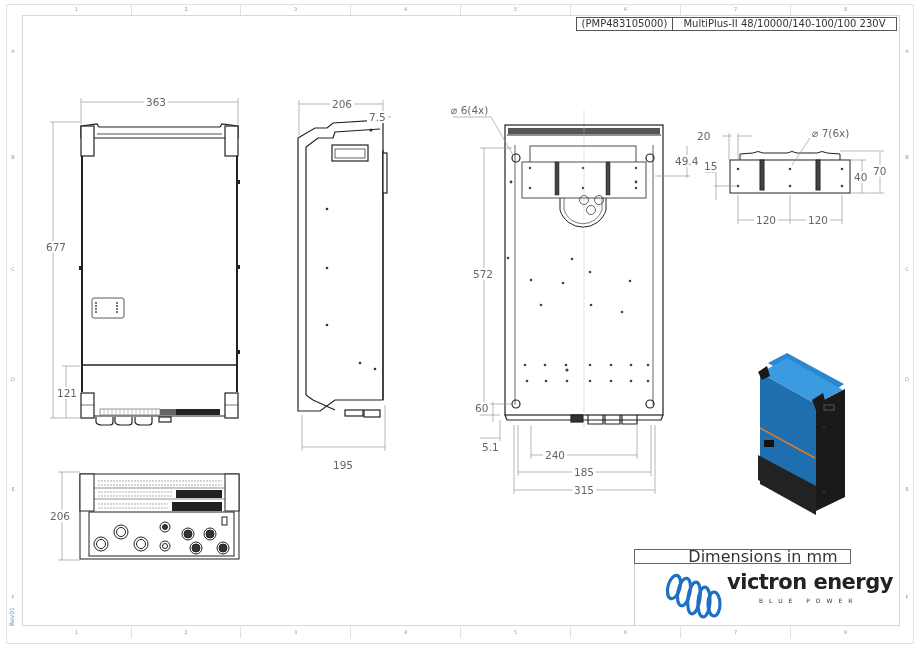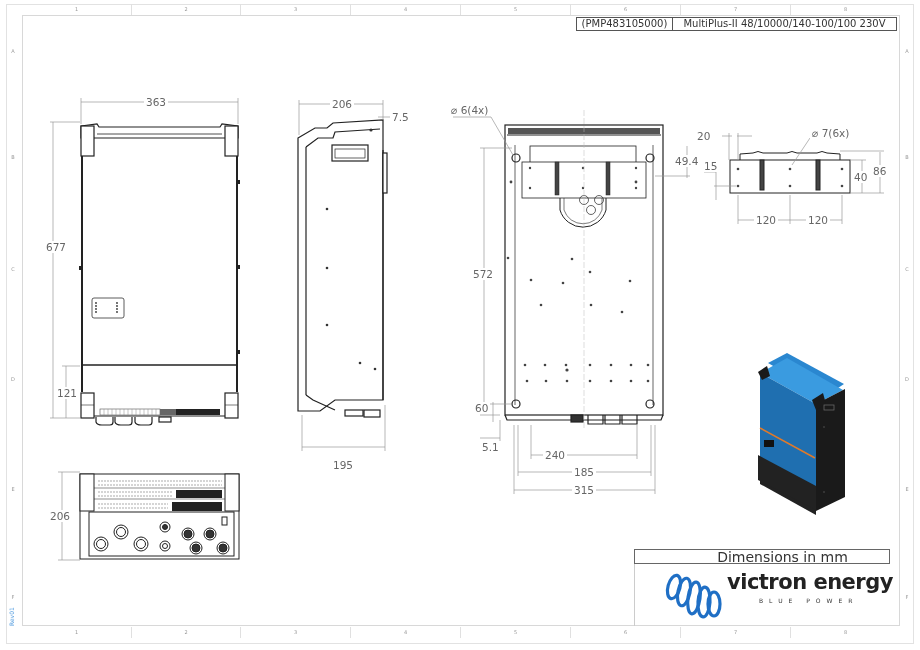--- a/index.html
+++ b/index.html
@@ -8,21 +8,21 @@
   .frame-outer{left:6px;top:4px;width:908px;height:640px;border:1px solid #e2e2e2;box-sizing:border-box;}
   .frame-inner{left:22px;top:15px;width:878px;height:611px;border:1px solid #d8d8d8;box-sizing:border-box;}
   .zone-lbl{font-size:5px;color:#999;text-align:center;}
   .zone-col{height:11px;line-height:11px;border-right:1px solid #e0e0e0;box-sizing:border-box;}
   .zone-row{width:14px;text-align:center;}
   .title-block{left:576px;top:17px;width:321px;border:1px solid #555;box-sizing:border-box;font-size:10px;color:#333;}
   .tb-row{display:flex;height:12px;line-height:12px;}
   .tb-row + .tb-row{border-top:5px solid #be185d;gap:28px;}
   .tb-cell{text-align:center;white-space:nowrap;overflow:hidden;}
   .dim{font-size:10.5px;color:#666;background:#fff;padding:0 2px;white-space:nowrap;}
-  .units-block{left:634px;top:549px;width:256px;height:15px;border:1px solid #666;box-sizing:border-box;font-size:14px;line-height:14px;text-align:center;color:#333;padding-left:41px;}
+  .units-block{left:634px;top:549px;width:217px;height:15px;border:1px solid #666;box-sizing:border-box;font-size:16px;line-height:14px;text-align:center;color:#333;padding-left:41px;}
   .units-frame{left:634px;top:549px;width:263px;height:77px;border-left:1px solid #ccc;box-sizing:border-box;}
   .logo-text{font-family:"DejaVu Sans",sans-serif;font-weight:bold;font-size:21px;color:#222;letter-spacing:-0.5px;}
   .logo-sub{font-size:6px;letter-spacing:6px;color:#333;}
   .rev{font-size:6px;color:#5aa0e0;transform:rotate(-90deg);transform-origin:left top;}
   svg{position:absolute;overflow:visible;}
 </style>
 </head>
 <body>
 
 <div class="abs frame-outer"></div>
@@ -177,21 +177,21 @@
     <line x1="299" y1="104" x2="383" y2="104"></line>
     <line x1="299" y1="100" x2="299" y2="135"></line>
       <line x1="383" y1="100" x2="383" y2="120"></line>
     <line x1="378" y1="117" x2="391" y2="117"></line>
     <line x1="302" y1="447" x2="385" y2="447"></line>
     <line x1="302" y1="415" x2="302" y2="451"></line>
       <line x1="385" y1="405" x2="385" y2="451"></line>
   </g>
 </svg>
 <div class="abs dim" style="left:330px;top:98px">206</div>
-<div class="abs dim" style="left:390px;top:111px">7.5</div>
+<div class="abs dim" style="left:367px;top:111px">7.5</div>
 <div class="abs dim" style="left:331px;top:459px">195</div>
 
 <svg style="left:0;top:0" width="920" height="650">
   <g stroke="#222" fill="none" stroke-width="1.2">
     <rect x="505" y="125" width="158" height="290" fill="#fff"></rect>
     <line x1="507" y1="135" x2="661" y2="135"></line>
     <line x1="515" y1="145" x2="515" y2="405" stroke-width="0.7"></line>
     <line x1="653" y1="145" x2="653" y2="405" stroke-width="0.7"></line>
     <rect x="530" y="146" width="106" height="18" fill="#fff" stroke-width="0.8"></rect>
     <rect x="522" y="162" width="124" height="36" fill="#fff" stroke-width="0.8"></rect>
@@ -314,21 +314,21 @@
     <line x1="738" y1="220" x2="842" y2="220"></line>
     <line x1="738" y1="195" x2="738" y2="224"></line>
       <line x1="790" y1="195" x2="790" y2="224"></line>
       <line x1="842" y1="195" x2="842" y2="224"></line>
   </g>
 </svg>
 <div class="abs dim" style="left:695px;top:130px">20</div>
 <div class="abs dim" style="left:702px;top:160px">15</div>
 <div class="abs dim" style="left:810px;top:127px">⌀ 7(6x)</div>
 <div class="abs dim" style="left:852px;top:171px">40</div>
-<div class="abs dim" style="left:871px;top:165px">86</div>
+<div class="abs dim" style="left:871px;top:165px">70</div>
 <div class="abs dim" style="left:754px;top:214px">120</div>
 <div class="abs dim" style="left:806px;top:214px">120</div>
 
 <svg style="left:0;top:0" width="920" height="650">
   <g stroke="#222" fill="none" stroke-width="1">
     <rect x="80" y="474" width="159" height="85" fill="#fff"></rect>
     <rect x="80" y="474" width="14" height="37" fill="#fff"></rect>
     <rect x="225" y="474" width="14" height="37" fill="#fff"></rect>
     <line x1="94" y1="488" x2="225" y2="488" stroke-width="0.5"></line>
     <line x1="94" y1="499" x2="225" y2="499" stroke-width="0.5"></line>

